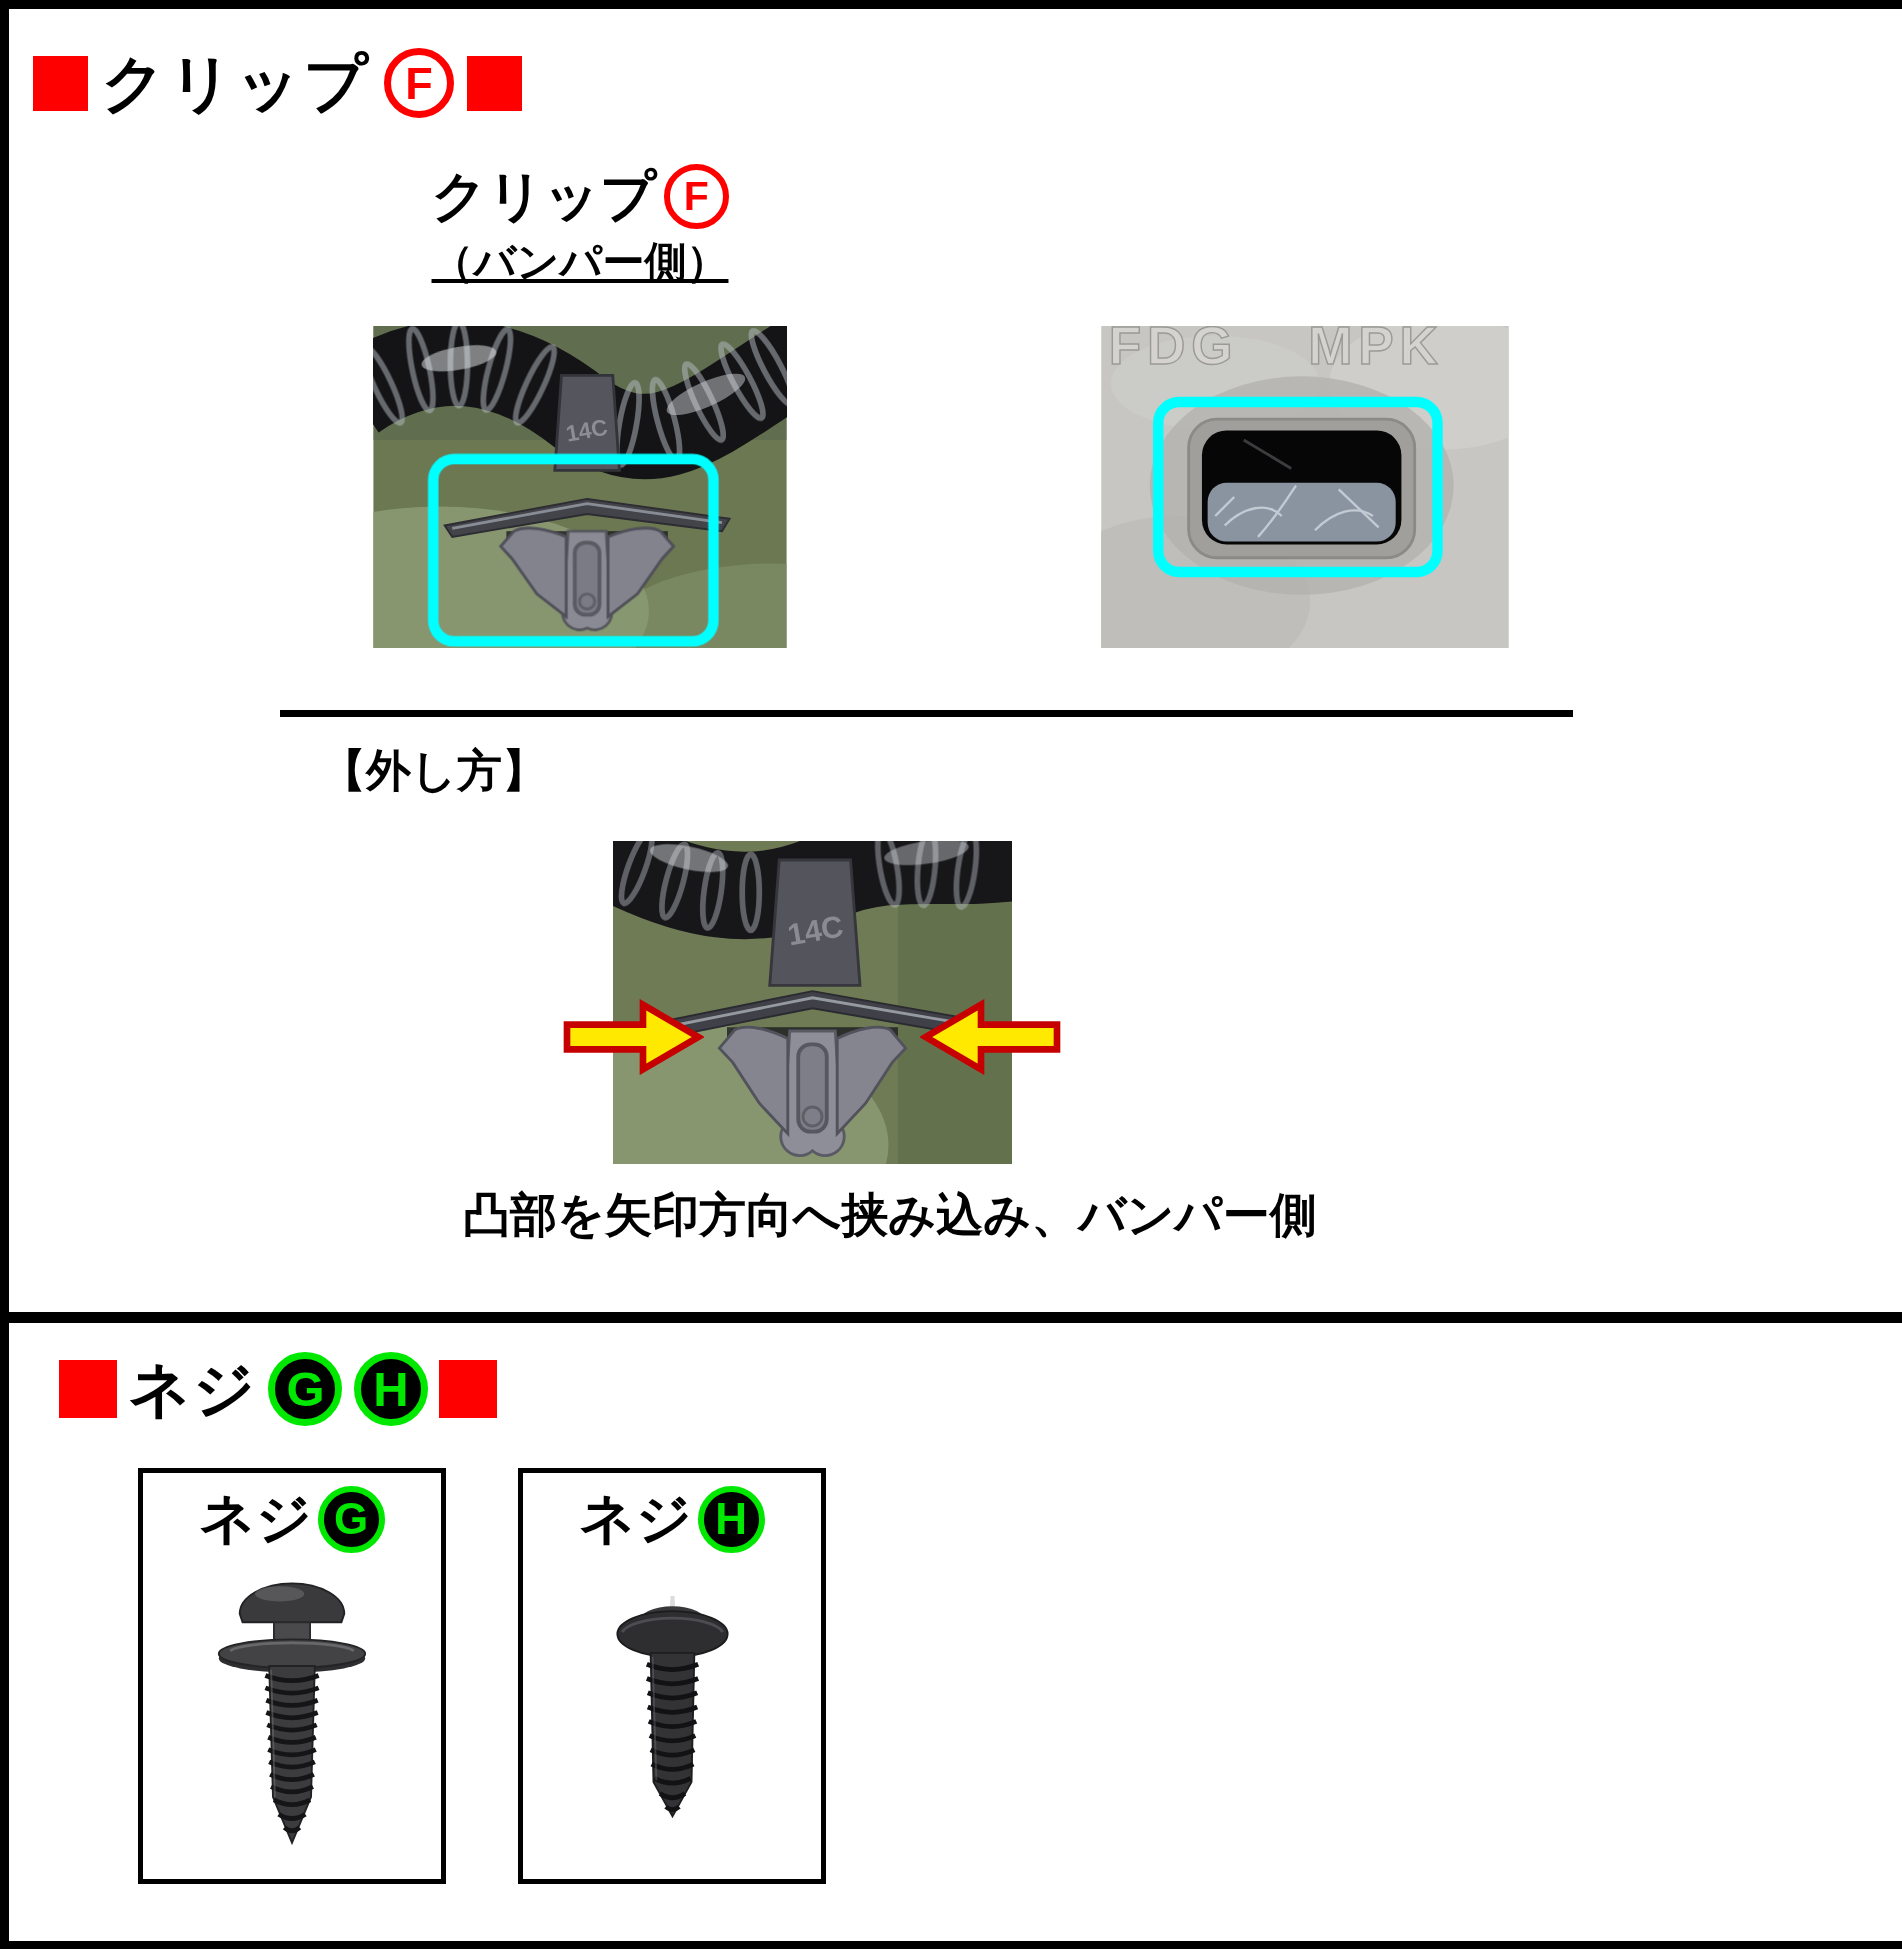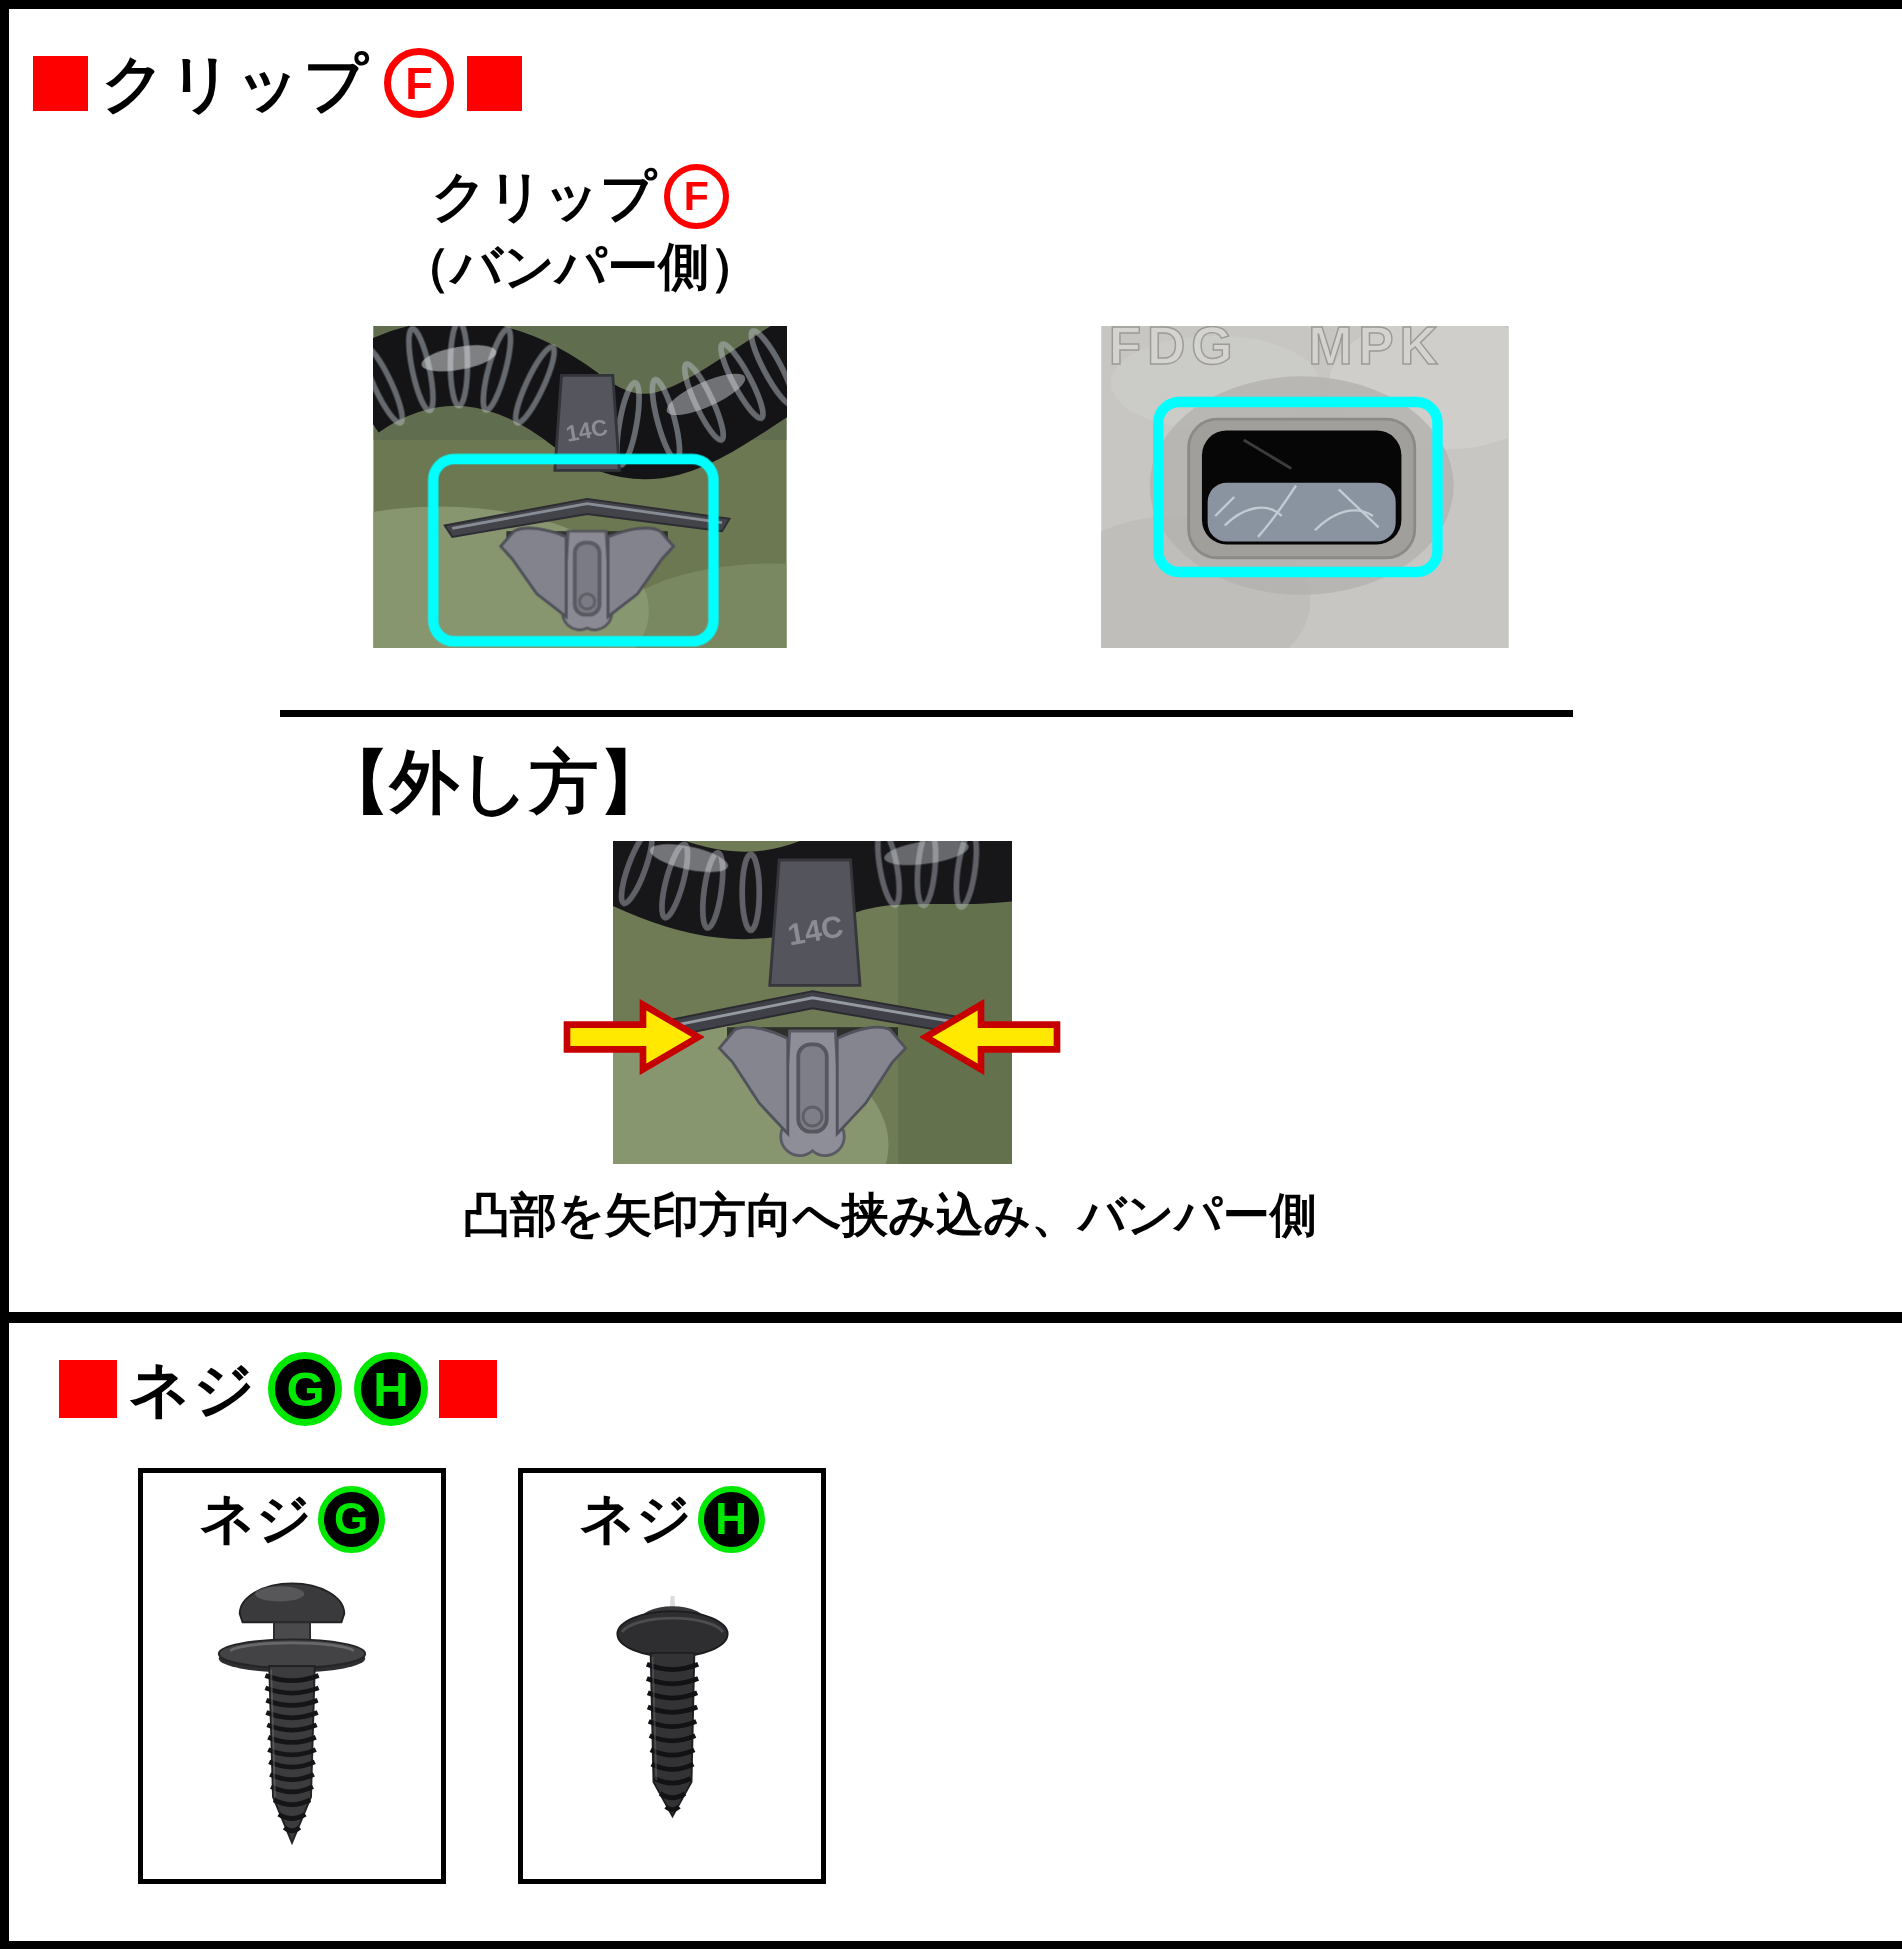--- a/index.html
+++ b/index.html
@@ -27,25 +27,25 @@
              border-radius:50%; border:7.6px solid #FF0000; color:#FF0000; background:#fff; line-height:1; }
   .badge-f.lg { width:70px; height:70px; font-size:45px; }
   .badge-f.md { width:65px; height:65px; font-size:41px; border-width:6.7px; }
   .badge-gh { box-sizing:border-box; display:inline-flex; align-items:center; justify-content:center;
               border-radius:50%; border:7.6px solid #00E800; color:#00E800; background:#000; line-height:1; }
   .badge-gh.lg { width:74px; height:74px; font-size:49px; }
   .badge-gh.md { width:67px; height:67px; font-size:44px; border-width:6.7px; }
 
   .caption-col { position:absolute; text-align:center; }
   .cap-l1 { display:flex; align-items:center; justify-content:center; gap:7.6px; font-size:55px; line-height:1.1; }
-  .cap-l2 { font-size:51px; margin-top:9.5px; line-height:1.1; }
+  .cap-l2 { font-size:42px; margin-top:9.5px; line-height:1.1;text-decoration:underline; }
 
   .photo { position:absolute; display:block; }
 
-  .removal-h { position:absolute; left:321px; top:748px; font-size:69px; line-height:1; }
+  .removal-h { position:absolute; left:321px; top:748px; font-size:45px; line-height:1; }
   .caption2 { position:absolute; left:463px; top:1189px; font-size:47px; white-space:nowrap; line-height:1.1; }
 
   .arrow { position:absolute; z-index:10; }
 
   .part-box { position:absolute; box-sizing:border-box; width:308px; height:416px;
               border:5.7px solid #000; background:#fff; text-align:center; }
   .part-box .cap { display:flex; align-items:center; justify-content:center; gap:5.7px;
                    margin-top:11.4px; font-size:55px; height:70px; }
   .screw-wrap { display:flex; justify-content:center; }
 </style>

